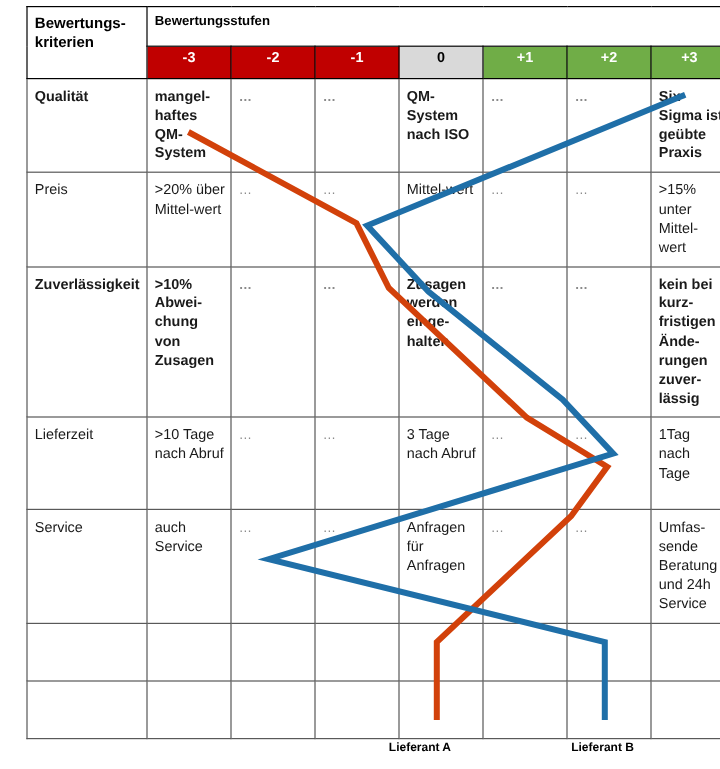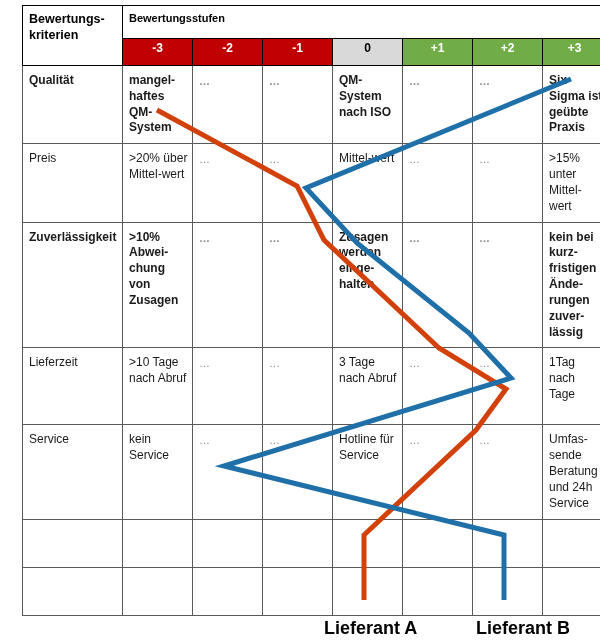--- a/index.html
+++ b/index.html
@@ -76,21 +76,21 @@
   td.cell.dots{color:#8a8a8a;font-size:11px;padding-top:8px !important;}
   td.blankrow{height:33px;}
 
   .lines{
     position:absolute;left:0;top:0;width:600px;height:641px;
     pointer-events:none;
   }
 
   .legend{
     position:absolute;
-    font-size:18px;font-weight:bold;color:#000;
+    font-size:10px;font-weight:bold;color:#000;
     white-space:nowrap;
   }
   #legend-a{left:310px;top:618px;}
   #legend-b{left:462px;top:618px;}
 </style>
 </head>
 <body>
 
 <div id="sheet">
 
@@ -162,24 +162,24 @@
         <td class="cell dots">…</td>
         <td class="cell dots">…</td>
         <td class="cell">3 Tage nach Abruf</td>
         <td class="cell dots">…</td>
         <td class="cell dots">…</td>
         <td class="cell">1Tag nach Tage</td>
       </tr>
 
       <tr style="height:88px;margin-top:32px;">
         <td class="crit">Service</td>
-        <td class="cell">kein Service</td>
-        <td class="cell dots">…</td>
-        <td class="cell dots">…</td>
-        <td class="cell">Hotline für Service</td>
+        <td class="cell">auch Service</td>
+        <td class="cell dots">…</td>
+        <td class="cell dots">…</td>
+        <td class="cell">Anfragen für Anfragen</td>
         <td class="cell dots">…</td>
         <td class="cell dots">…</td>
         <td class="cell">Umfas-sende Beratung und 24h Service</td>
       </tr>
 
       <tr>
         <td class="crit blankrow"></td>
         <td class="cell blankrow"></td>
         <td class="cell blankrow"></td>
         <td class="cell blankrow"></td>

